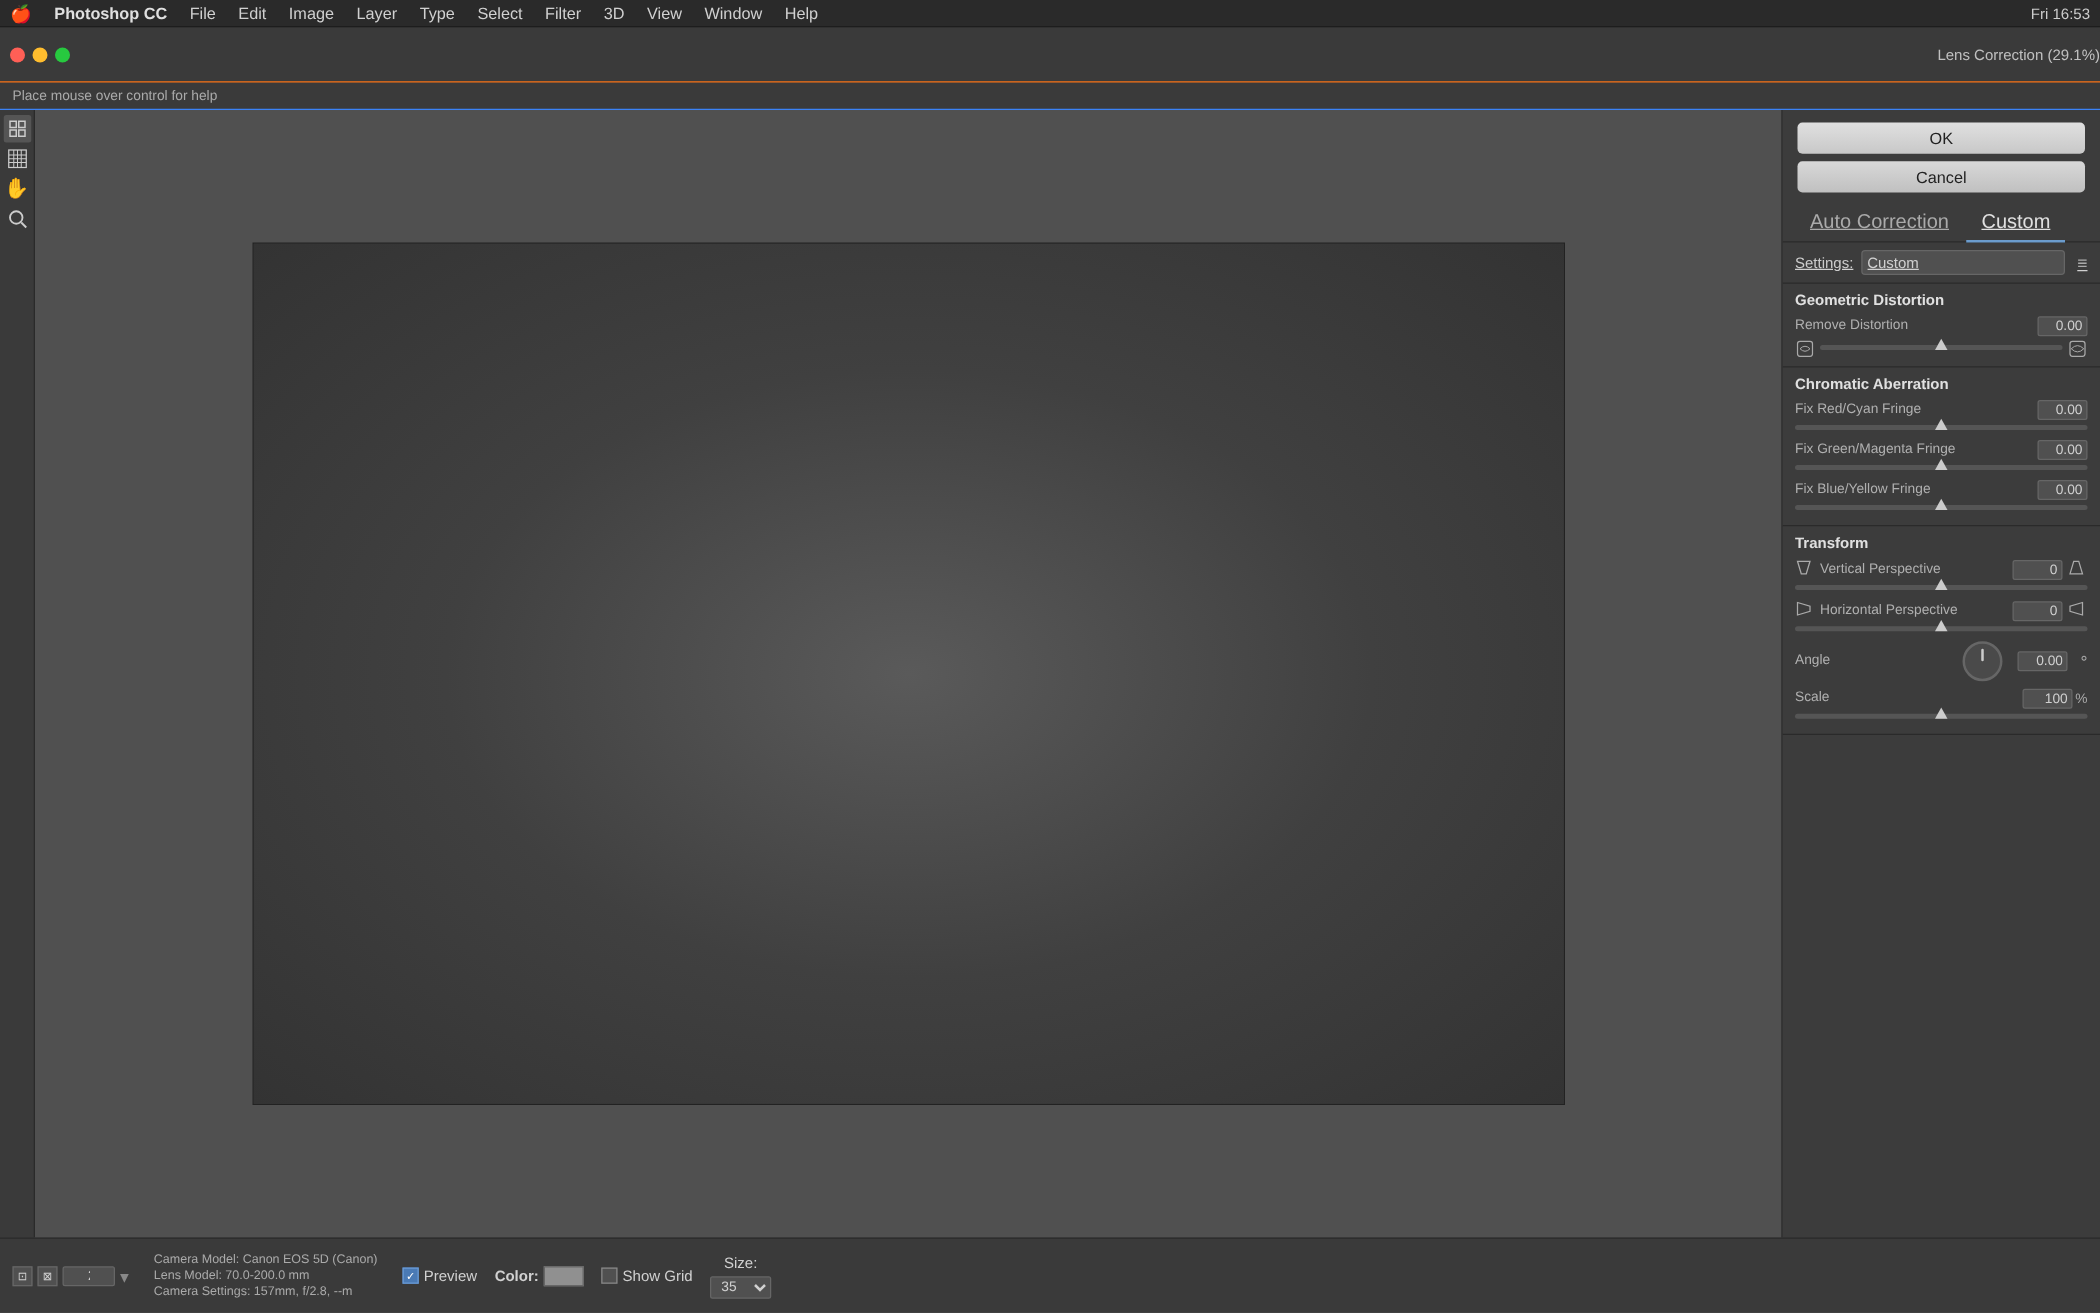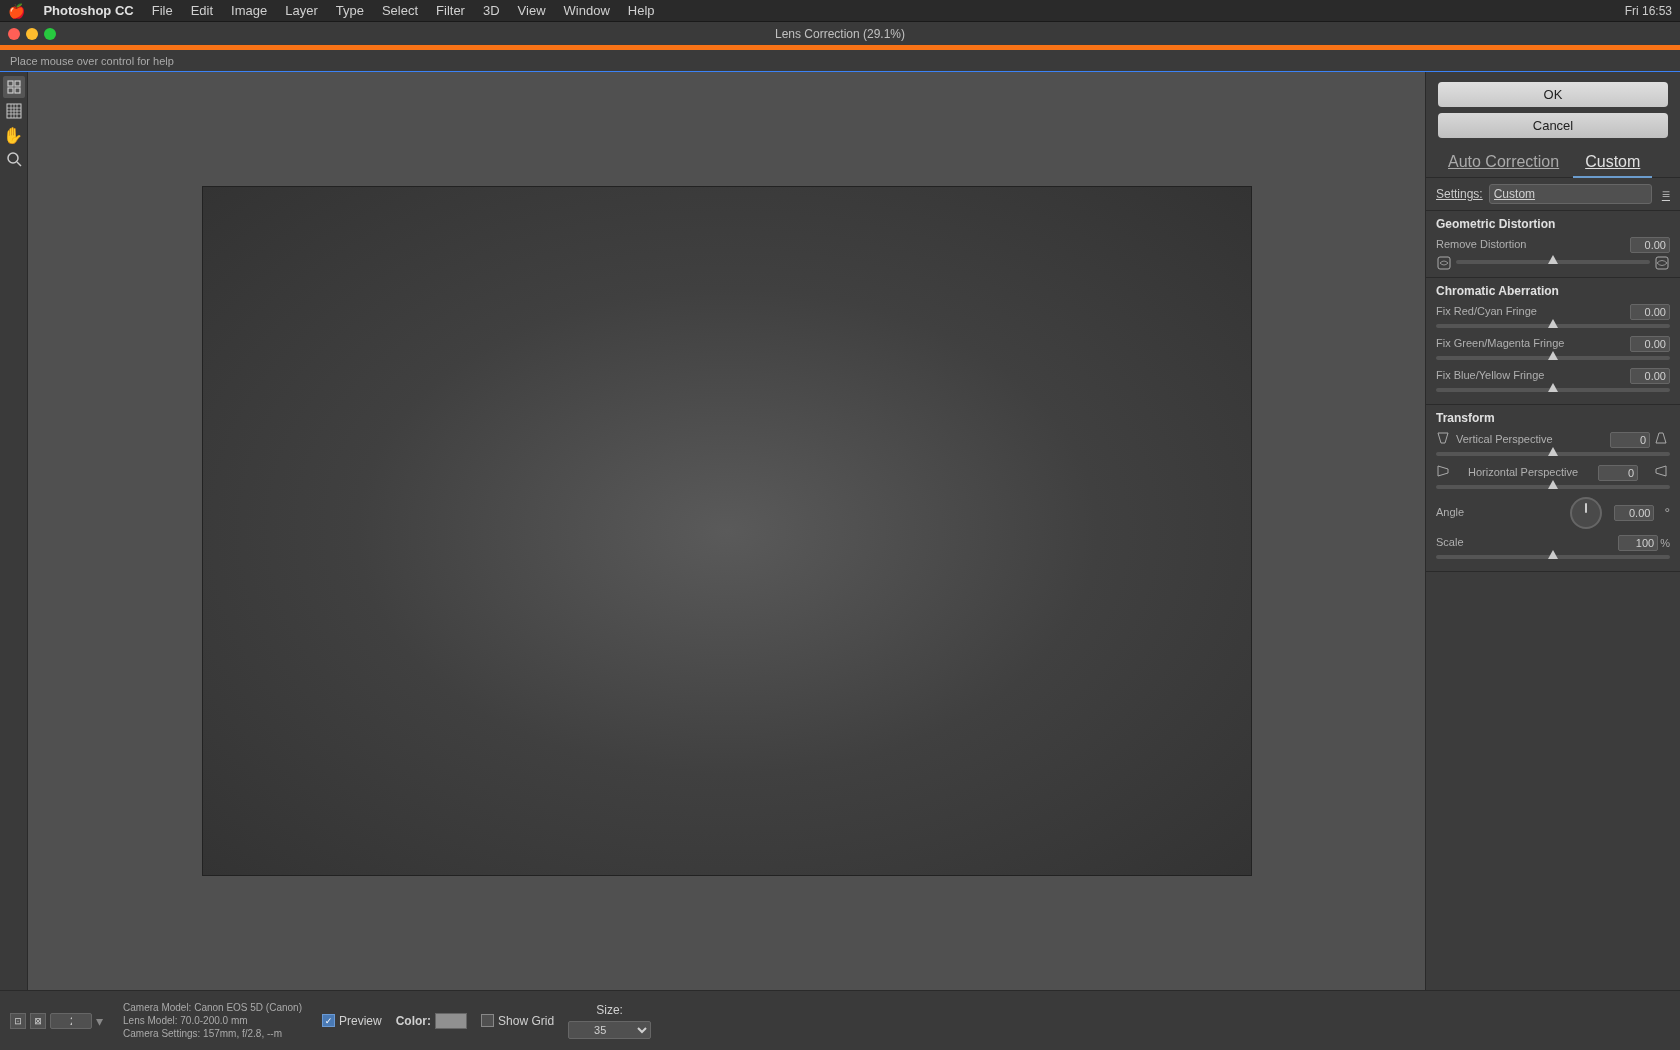--- a/index.html
+++ b/index.html
@@ -36,25 +36,25 @@
       color: #d0d0d0;
       cursor: pointer;
       font-size: 13px;
       border-radius: 3px;
     }
     .app-name { font-weight: bold; font-size: 13px; color: #e0e0e0; padding: 2px 8px; }
 
     
     #title-bar {
       background: #3a3a3a;
-      height: 28px;
-      display: flex;
-      align-items: center;
-      justify-content: center;
-      border-bottom: 5px solid #f97316;
+      height: 44px;
+      display: flex;
+      align-items: center;
+      justify-content: flex-end;
+      border-bottom: 1px solid #f97316;
       flex-shrink: 0;
       position: relative;
     }
     .title-bar-buttons {
       position: absolute;
       left: 8px;
       display: flex;
       gap: 6px;
     }
     .tb-btn {
@@ -412,21 +412,21 @@
       height: 16px;
       background: #909090;
       border: 1px solid #666;
     }
     .size-dropdown {
       background: #505050;
       border: 1px solid #666;
       border-radius: 2px;
       color: #d0d0d0;
       font-size: 11px;
-      padding: 1px 21px;
+      padding: 1px 4px;
       height: 18px;
     }
 
     
     .menu-bar-right {
       margin-left: auto;
       display: flex;
       align-items: center;
       gap: 8px;
       font-size: 12px;
@@ -599,21 +599,21 @@
         <div style="width:16px;flex-shrink:0;">
           <svg width="14" height="14" viewBox="0 0 14 14" fill="none">
             <path d="M5 2 L9 2 L12 12 L2 12 Z" stroke="#aaa" fill="none" stroke-width="1"></path>
           </svg>
         </div>
       </div>
       <div class="slider-track" style="margin-bottom:8px;">
         <div class="slider-thumb triangle-up" style="left:50%;"></div>
       </div>
 
-      <div style="display:flex;align-items:center;gap:16px;margin-bottom:2px;">
+      <div style="display:flex;align-items:center;gap:4px;margin-bottom:2px;">
         <div style="width:16px;flex-shrink:0;">
           <svg width="14" height="14" viewBox="0 0 14 14" fill="none">
             <path d="M2 2 L2 12 L12 9 L12 5 Z" stroke="#aaa" fill="none" stroke-width="1"></path>
           </svg>
         </div>
         <span class="row-label" style="flex:1;">Horizontal Perspective</span>
         <input class="value-input" type="text" value="0" style="">
         <div style="width:16px;flex-shrink:0;">
           <svg width="14" height="14" viewBox="0 0 14 14" fill="none">
             <path d="M12 2 L12 12 L2 9 L2 5 Z" stroke="#aaa" fill="none" stroke-width="1"></path>

